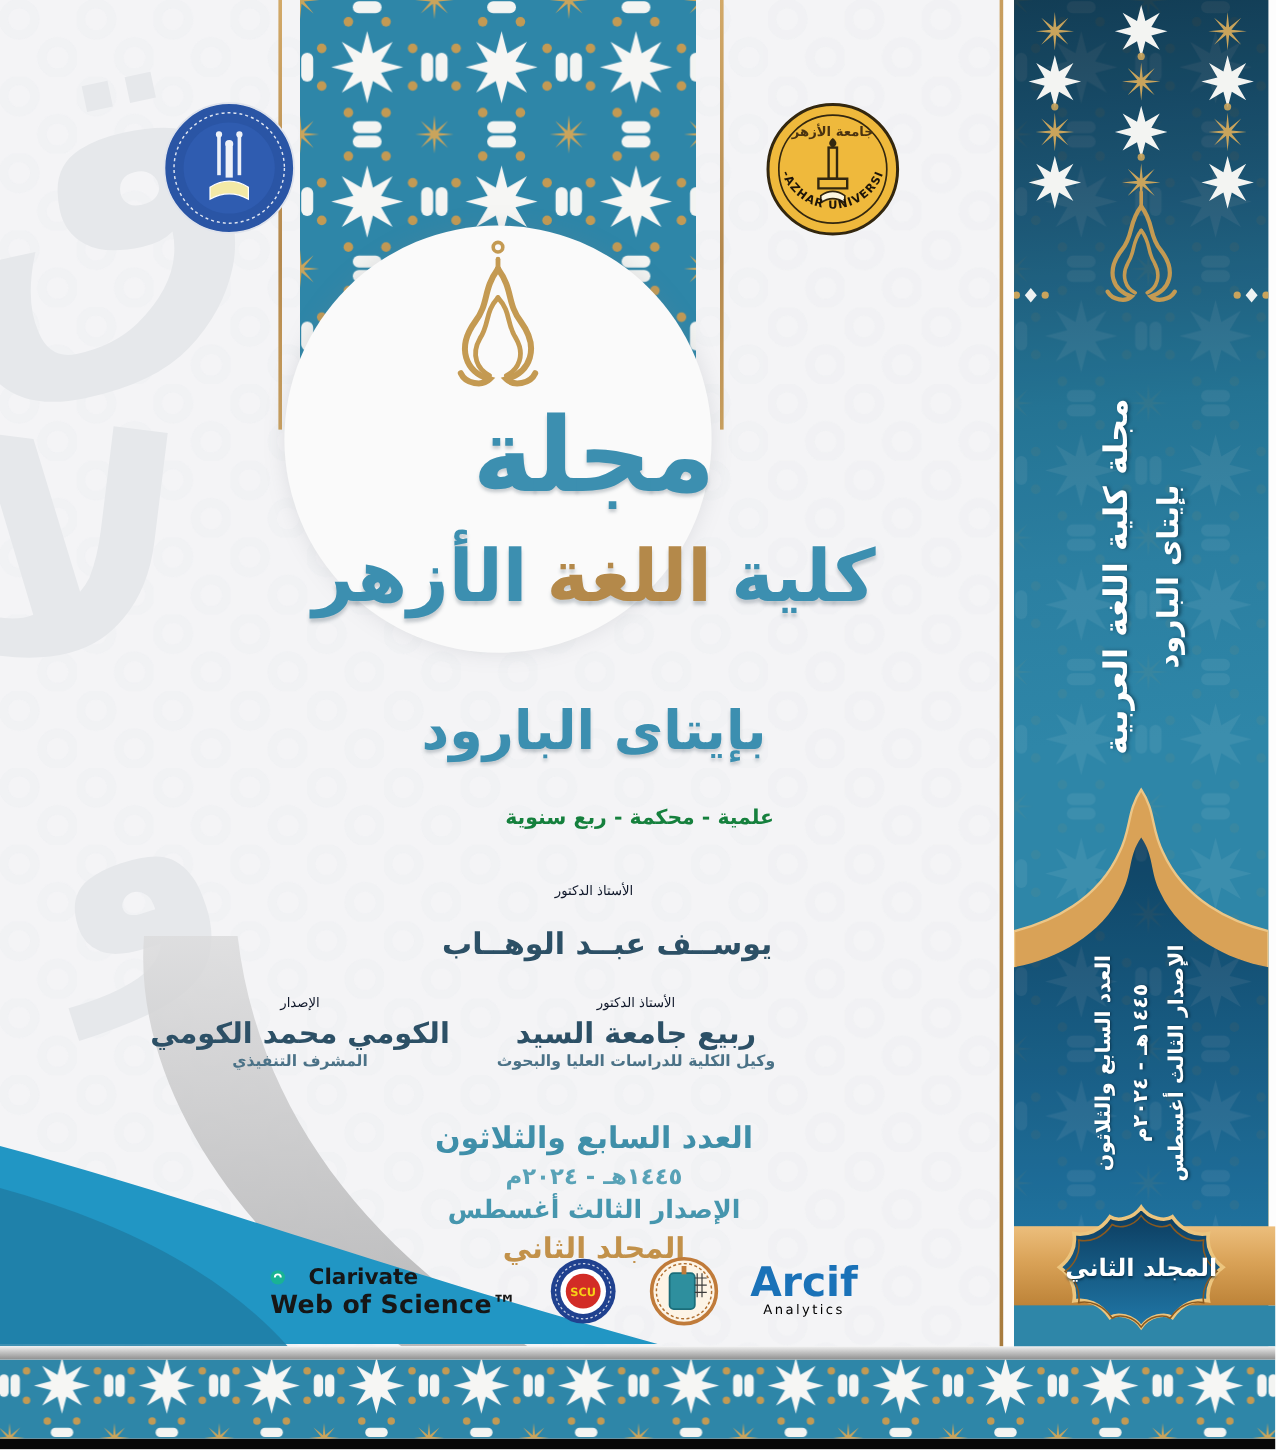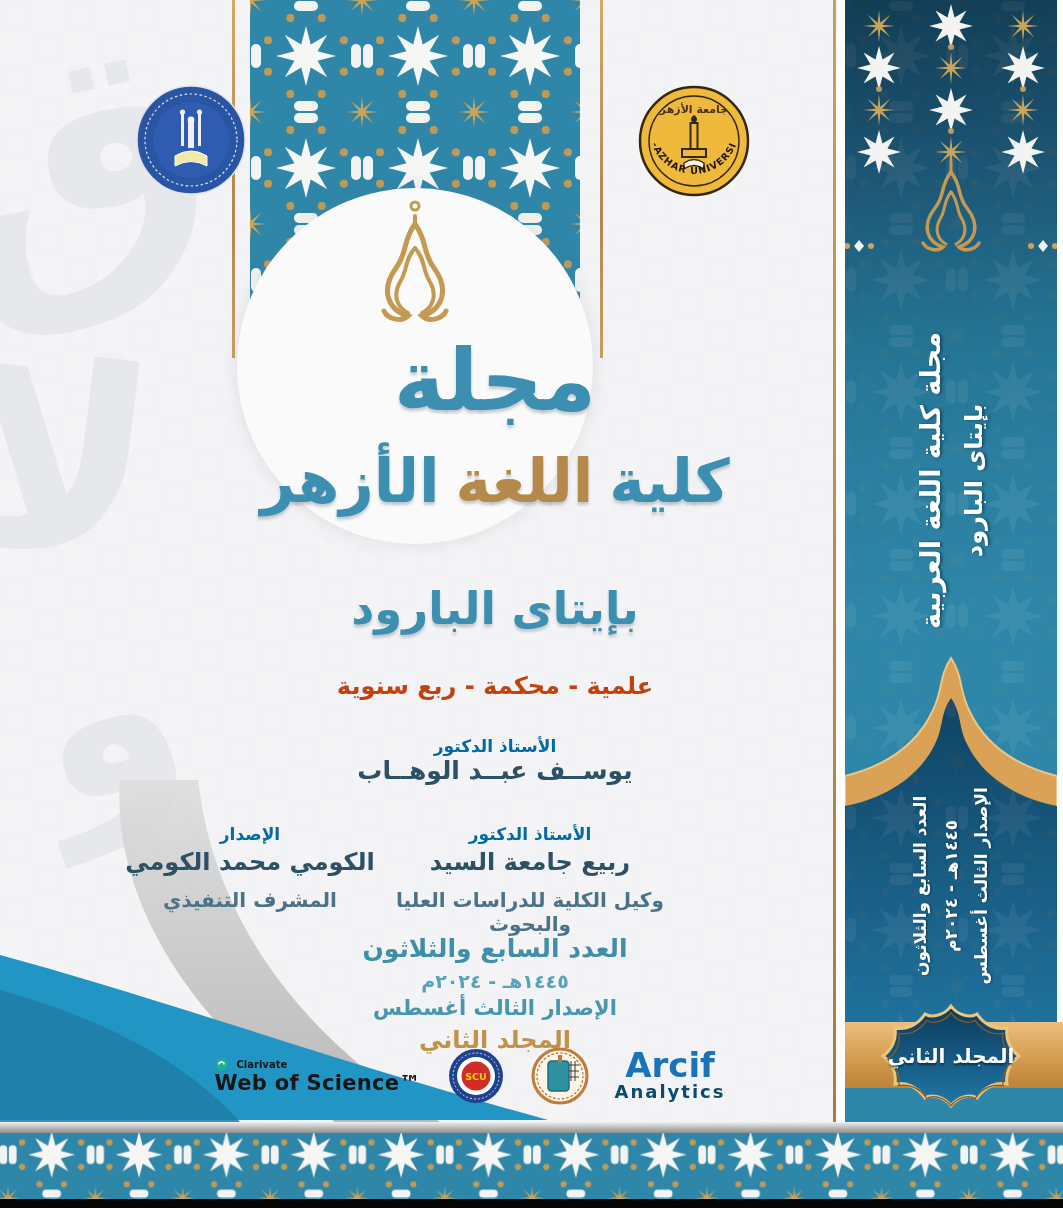--- a/index.html
+++ b/index.html
@@ -23,41 +23,41 @@
   .cover-dome{position:absolute;left:330px;top:198px;z-index:4;}
   .logo-seal{position:absolute;left:135px;top:84px;z-index:4;}
   .logo-azhar{position:absolute;left:638px;top:85px;z-index:4;}
   .ctext{position:absolute;left:0;width:990px;text-align:center;z-index:5;direction:rtl;}
   .calli{font-weight:bold;text-shadow:0 3px 3px rgba(60,80,95,.28), 0 0 2px #fff;}
   .teal-t{color:#3c8fb0;} .gold-t{color:#b4894a;}
   .t1{top:330px;font-size:86px;letter-spacing:2px;}
   .t2{top:446px;font-size:60px;letter-spacing:1px;}
   .t2 span{margin:0 8px;}
   .t3{top:582px;font-size:45px;}
-  .tagline{top:672px;font-size:24px;font-weight:bold;color:#c2410c;}
-  .p-label{font-size:17px;color:#0369a1;font-weight:bold;}
+  .tagline{top:672px;font-size:17px;font-weight:bold;color:#15803d;padding-left:38px;}
+  .p-label{font-size:11px;color:#0f172a;font-weight:normal;}
   .p-name{font-size:25px;color:#2c5066;font-weight:bold;}
   .p-role{font-size:15px;color:#4b7287;font-weight:bold;}
-  .chair-label{top:736px;} .chair-name{top:756px;} .chair-role{top:792px;}
+  .chair-label{top:736px;} .chair-name{top:772px;padding-left:11px;} .chair-role{top:792px;}
   .pcol{position:absolute;width:320px;text-align:center;z-index:5;direction:rtl;}
   .col-vice{left:370px;top:824px;} .col-super{left:90px;top:824px;}
   .pcol .p-name{display:block;margin-top:4px;font-size:24px;}
-  .pcol .p-role{display:block;margin-top:12px;font-size:20px;}
+  .pcol .p-role{display:block;margin-top:2px;font-size:13px;}
   .issue-number{top:934px;font-size:25px;font-weight:bold;color:#3f8fa9;}
   .issue-date{top:970px;font-size:19px;font-weight:bold;color:#58a2b7;}
   .issue-edition{top:996px;font-size:21px;font-weight:bold;color:#4696ae;}
   .issue-volume{top:1026px;font-size:24px;font-weight:bold;color:#c2914a;}
   .logos-row{position:absolute;left:160px;top:1046px;width:620px;height:60px;z-index:6;
              display:flex;align-items:center;justify-content:center;gap:26px;}
   .lg-clarivate{text-align:left;color:#161616;}
-  .clv-top{display:flex;align-items:center;gap:9px;font-size:10px;font-weight:bold;}
+  .clv-top{display:flex;align-items:center;gap:19px;font-size:18px;font-weight:bold;}
   .clv-wos{font-size:21px;font-weight:bold;letter-spacing:.3px;}
   .lg-arcif{text-align:center;}
   .arcif-brand{font-size:34px;font-weight:bold;color:#1a72b8;line-height:.9;}
-  .arcif-sub{font-size:18px;color:#0c4a6e;letter-spacing:2px;font-weight:bold;}
+  .arcif-sub{font-size:11px;color:#000000;letter-spacing:2px;}
   
   .sep-gold{position:absolute;left:833px;top:0;width:3px;height:1122px;z-index:7;
             background:linear-gradient(180deg,#c89e5e,#a87c3e);}
   .spine{position:absolute;left:845px;top:0;width:212px;height:1122px;z-index:7;
          background:linear-gradient(176deg,#10384f 0%,#1a4f6d 14%,#247292 30%,#2b7fa1 42%,#2e86a8 55%,#2e86a8 100%);}
   .spine-overlay{position:absolute;left:0;top:0;opacity:.07;}
   .spine-stars{position:absolute;left:0;top:0;}
   .spine-dome{position:absolute;left:0;top:158px;}
   .rotwrap{position:absolute;left:0;width:212px;display:flex;align-items:center;justify-content:center;overflow:visible;}
   .rot{transform:rotate(-90deg);text-align:center;white-space:nowrap;direction:rtl;}

